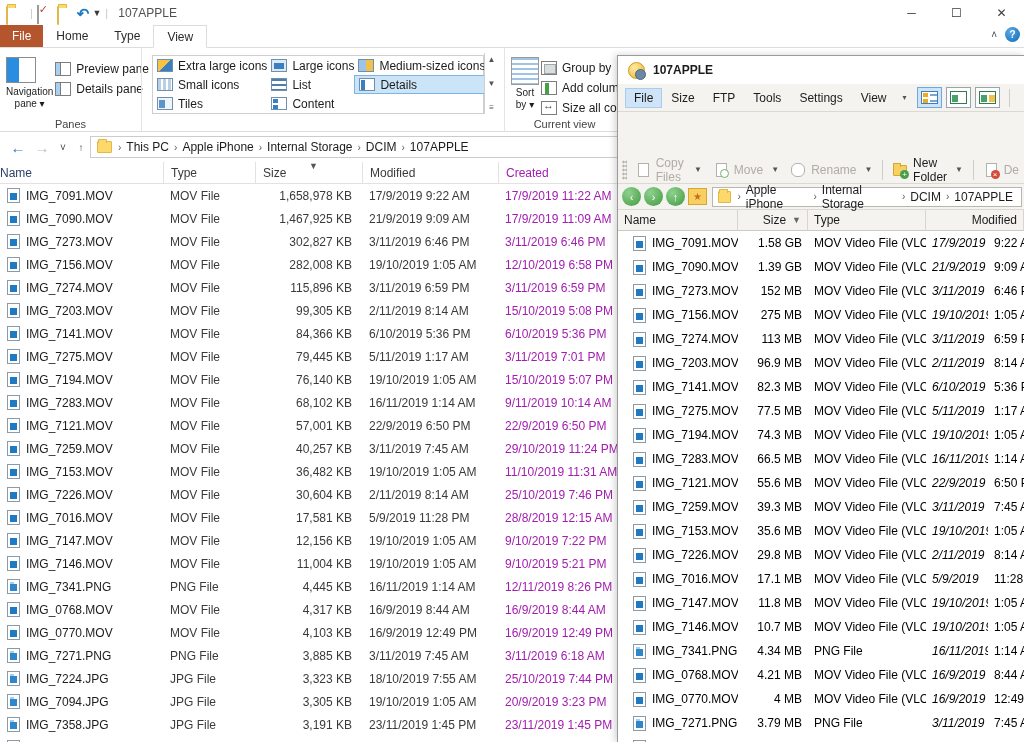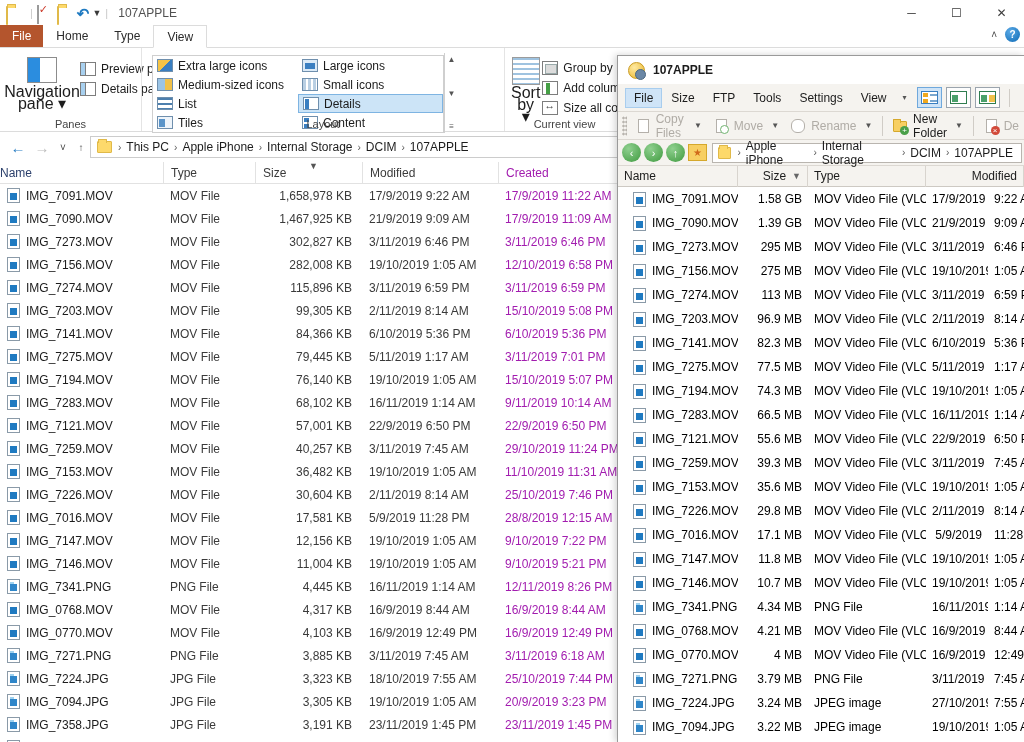--- a/index.html
+++ b/index.html
@@ -87,22 +87,22 @@
   }
   .rib-group { display: flex; flex-direction: column; position: relative; padding: 3px 0 0 0; }
   .rib-group + .rib-group { border-left: 1px solid #e4e4e4; }
   .rib-group-label {
     position: absolute; bottom: 1px; left: 0; right: 0; text-align: center;
     font-size: 11px; color: #444;
   }
   .rib-group-inner { display: flex; padding: 2px 6px; }
 
   .big-btn {
-    width: 72px; display: flex; flex-direction: column; align-items: center;
-    font-size: 16px; color: #1c1c1c; padding-top: 4px;
+    width: 72px; display: flex; flex-direction: column; 
+    font-size: 10px; color: #1c1c1c; padding-top: 4px;
   }
   .navpane-icon {
     width: 30px; height: 26px; border: 1px solid #8c8c8c; background: #fff;
     display: flex; margin-bottom: 3px;
   }
   .navpane-icon i { display: block; width: 12px; background: #2b8ddf; }
   .big-btn-lbl { text-align: center; line-height: 12px; }
 
   .small-btn {
     display: flex; align-items: center; font-size: 12px; color: #1c1c1c;
@@ -112,22 +112,22 @@
     width: 16px; height: 14px; margin-right: 5px; border: 1px solid #7d7d7d;
     background: #fff; display: flex; flex: 0 0 auto;
   }
   .mini-icon.pv i { width: 5px; background: #a8d0ef; border-right: 1px solid #7d7d7d; }
   .mini-icon.pv u { flex: 1; background: #fff; }
   .mini-icon.dp i { width: 5px; background: #a8d0ef; border-right: 1px solid #7d7d7d; }
   .mini-icon.dp u { flex: 1; background: #fff; }
 
   .layout-box {
     border: 1px solid #cfcfcf; background: #fff;
-    display: grid; grid-template-columns: repeat(2, 1fr);
-    grid-auto-rows: 19px; width: 292px; margin: 2px 0 0 4px;
+    display: grid; grid-template-columns: repeat(3, 1fr);
+    grid-auto-rows: 19px; width: 332px; margin: 2px 0 0 4px;
   }
   .lay-item {
     display: flex; align-items: center; font-size: 12px; color: #1c1c1c;
     padding-left: 4px; white-space: nowrap;
   }
   .lay-item.sel { background: #cce4f7; border: 1px solid #7eb4e2; }
   .lay-ic {
     width: 16px; height: 13px; margin-right: 5px; border: 1px solid #6f8fad;
     background: #fff; flex: 0 0 auto; position: relative; overflow: hidden;
   }
@@ -256,21 +256,21 @@
   .vb-a::after { content:""; position:absolute; left:8px; top:2px; width:7px; height:2px; background:#7aa7cf; box-shadow: 0 6px 0 #7aa7cf; }
   .vb-b { width: 17px; height: 13px; border: 1px solid #2f7d4f; background: #fff; position: relative; }
   .vb-b::before { content:""; position:absolute; left:1px; top:3px; width:6px; height:7px; background:#4aa06a; }
   .vb-c { width: 17px; height: 13px; border: 1px solid #2f7d4f; background: #fff; position: relative; }
   .vb-c::before { content:""; position:absolute; left:1px; top:3px; width:6px; height:7px; background:#4aa06a; }
   .vb-c::after { content:""; position:absolute; left:9px; top:3px; width:6px; height:7px; background:#f0c14b; }
   .msep { width: 1px; height: 18px; background: #d0ccc6; margin: 0 5px; }
 
   .ftp-toolbar {
     height: 28px; display: flex; align-items: center; background: #f5f3ef;
-    border-bottom: 1px solid #dcd8d2; padding-left: 4px;
+    border-bottom: 1px solid #dcd8d2; padding-left: 4px; margin-top: 44px;
   }
   .tbtn { display: flex; align-items: center; font-size: 12px; padding: 2px 5px; color: #b0aca6; }
   .tbtn.enabled { color: #1c1c1c; }
   .tb-ic { width: 16px; height: 16px; margin-right: 5px; position: relative; flex: 0 0 auto; }
   .doc-shape {
     width: 11px; height: 14px; border: 1px solid #b4b0aa; background: #fff;
     position: absolute; left: 3px; top: 1px;
   }
   .doc-shape.dbl::before {
     content: ""; position: absolute; left: -3px; top: -2px; width: 11px; height: 14px;
@@ -334,21 +334,21 @@
   .fc-type { width: 118px; }
   .fc-mod  { flex: 1; justify-content: flex-end; }
   .fh-chev { font-size: 9px; color: #666; margin-left: 6px; }
 
   .ftp-list { background: #ffffff; font-size: 12px; }
   .ftp-row { height: 24px; display: flex; align-items: center; color: #000; }
   .ftp-row > div { padding: 0 6px; white-space: nowrap; overflow: hidden; }
   .fr-name { width: 120px; display: flex; align-items: center; padding: 0 0 0 8px !important; }
   .fr-size { width: 70px; text-align: right; justify-content: flex-end; display: flex; }
   .fr-type { width: 118px; }
-  .fr-date { width: 62px; text-align: right; }
+  .fr-date { width: 62px; text-align: left; font-style: italic; }
   .fr-time { flex: 1; text-align: right; padding-right: 6px !important; }
 </style>
 </head>
 <body>
 
 <div id="explorer">
 
   <div class="exp-titlebar">
     <span class="qat-icon"><span class="folder-glyph"></span></span>
     <span class="qat-sep">|</span>
@@ -443,21 +443,20 @@
               <span class="lay-ic co"></span>
               <span>Content</span>
             </div>
         </div>
         <div class="lay-scroll">
           <span>▲</span>
           <span>▼</span>
           <span>≡</span>
         </div>
       </div>
-      <div class="rib-group-label">Layout</div>
     </div>
 
     <div class="rib-group" style="width:120px">
       <div class="rib-group-inner">
         <div class="big-btn" style="width:46px">
           <span class="sort-icon"></span>
           <span class="big-btn-lbl">Sort</span>
           <span class="big-btn-lbl"><span>by</span> ▾</span>
         </div>
         <div class="curview-grid" style="padding-top:5px">
@@ -890,21 +889,21 @@
         <div class="fr-size">1.39 GB</div>
         <div class="fr-type">MOV Video File (VLC)</div>
         <div class="fr-date">21/9/2019</div>
         <div class="fr-time">9:09 AM</div>
       </div>
       <div class="ftp-row">
         <div class="fr-name">
           <span class="fico mov"></span>
           <span>IMG_7273.MOV</span>
         </div>
-        <div class="fr-size">295 MB</div>
+        <div class="fr-size">152 MB</div>
         <div class="fr-type">MOV Video File (VLC)</div>
         <div class="fr-date">3/11/2019</div>
         <div class="fr-time">6:46 PM</div>
       </div>
       <div class="ftp-row">
         <div class="fr-name">
           <span class="fico mov"></span>
           <span>IMG_7156.MOV</span>
         </div>
         <div class="fr-size">275 MB</div>

